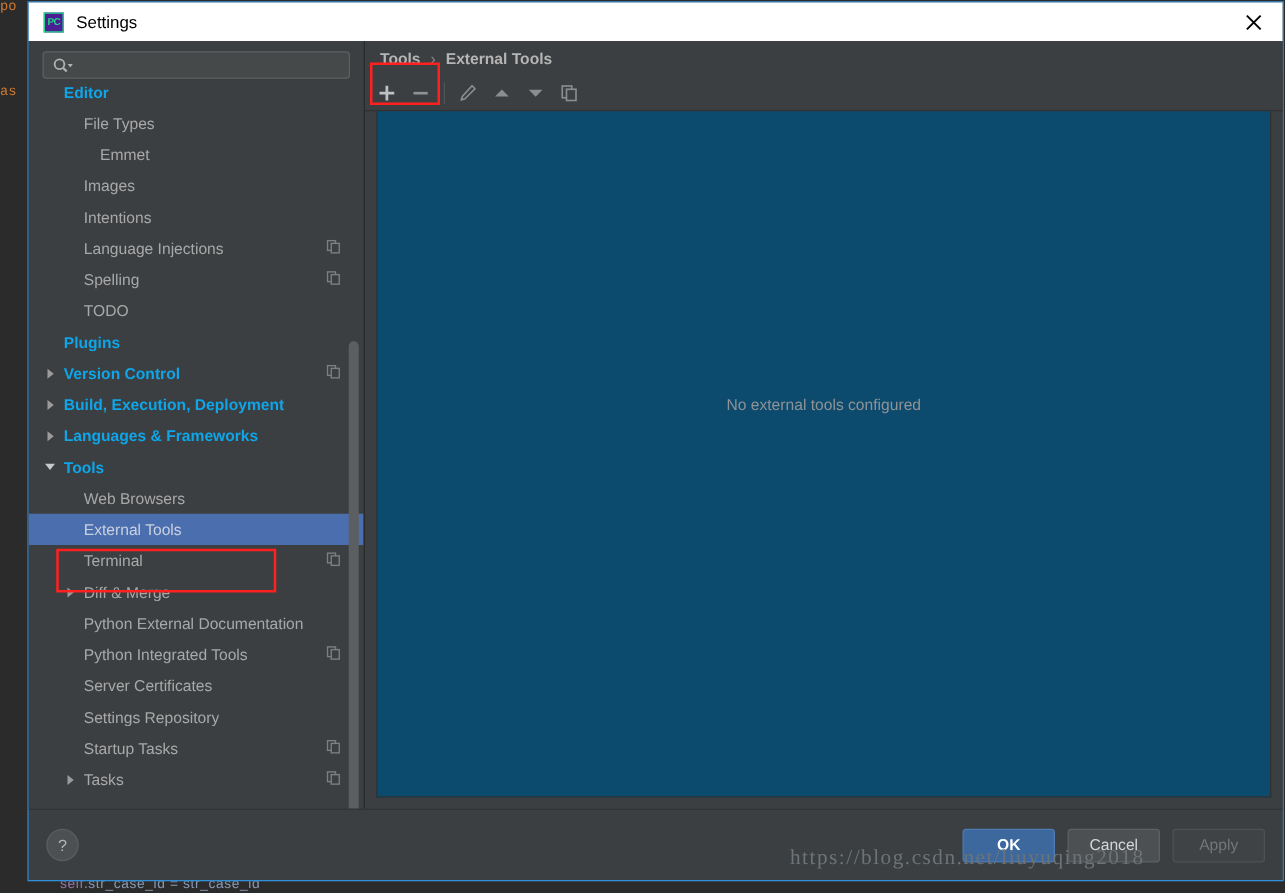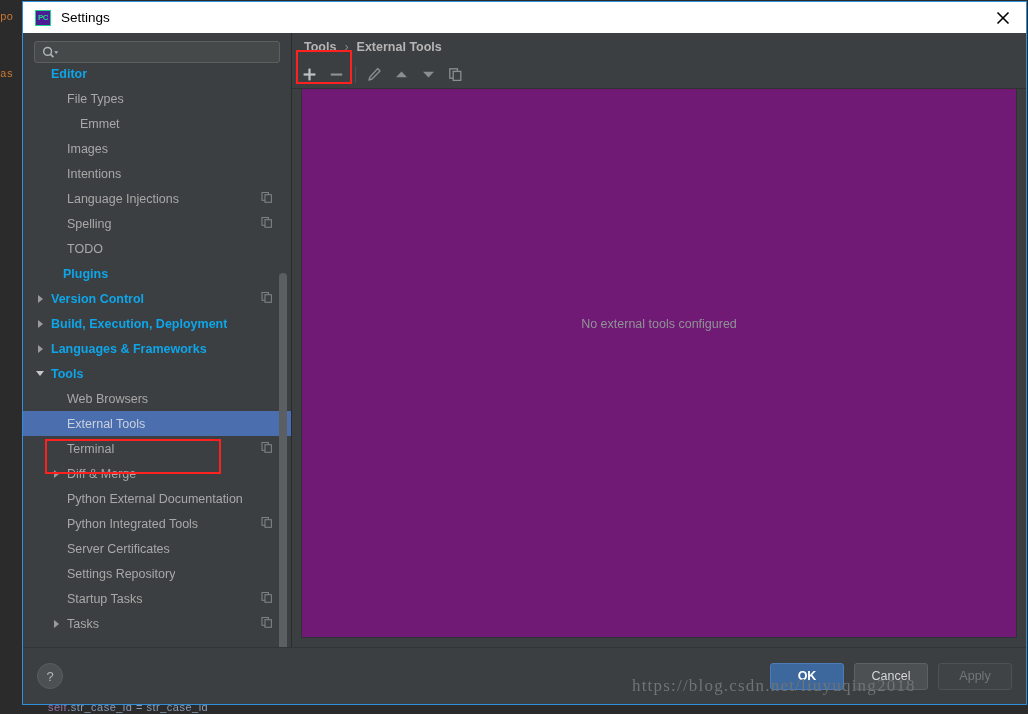--- a/index.html
+++ b/index.html
@@ -264,21 +264,21 @@
     cursor: pointer;
   }
   .tb-sep {
     width: 1px;
     height: 17px;
     background: #4f5355;
     margin: 0 5px;
   }
   #empty-area {
     flex: 1 1 auto;
-    background: #701a75;
+    background: #0c4a6e;
     border: 1px solid #2f3133;
     border-top: none;
     margin: 0 9px 9px 9px;
     display: flex;
     align-items: center;
     justify-content: center;
     position: relative;
     overflow: hidden;
   }
   #empty-message {
@@ -357,21 +357,21 @@
     letter-spacing: 1.2px;
     white-space: nowrap;
     z-index: 60;
     pointer-events: none;
   }
 </style>
 </head>
 <body>
 
 <div id="ide-background">
-  <div class="bg-code-left" style="top:11px;">po</div>
+  <div class="bg-code-left" style="top:0;">po</div>
   <div class="bg-code-left" style="top:68px;">as</div>
   <div class="bg-code-bottom"><span class="tok-self">self</span><span class="tok-plain">.str_case_id = str_case_id</span></div>
 </div>
 
 <div id="settings-dialog">
 
   <div id="title-bar">
     <div id="app-icon">PC</div>
     <div id="dialog-title">Settings</div>
     <div id="close-button">
@@ -444,21 +444,21 @@
                 </svg></span>
             </div>
             <div class="tree-row">
               <div style="width: 26px; flex: 0 0 auto;"></div>
               <div class="tree-arrow "></div>
               <span class="tree-label" style="margin-left: 4px;">TODO</span>
             </div>
             <div class="tree-row bold">
               <div style="width: 10px; flex: 0 0 auto;"></div>
               <div class="tree-arrow "></div>
-              <span class="tree-label" style="margin-left: 16px;">Plugins</span>
+              <span class="tree-label" style="margin-left: 4px;">Plugins</span>
             </div>
             <div class="tree-row bold">
               <div style="width: 10px; flex: 0 0 auto;"></div>
               <div class="tree-arrow right">
                 <i></i>
               </div>
               <span class="tree-label" style="margin-left: 4px;">Version Control</span>
               <span class="tree-copy"><svg width="12" height="12" viewBox="0 0 12 12">
                   <rect x="1" y="1" width="6.4" height="7.8" fill="none" stroke="#7c8083" stroke-width="1.1"></rect>
                   <rect x="4" y="3.2" width="6.4" height="7.6" fill="#3c3f41" stroke="#7c8083" stroke-width="1.1"></rect>

